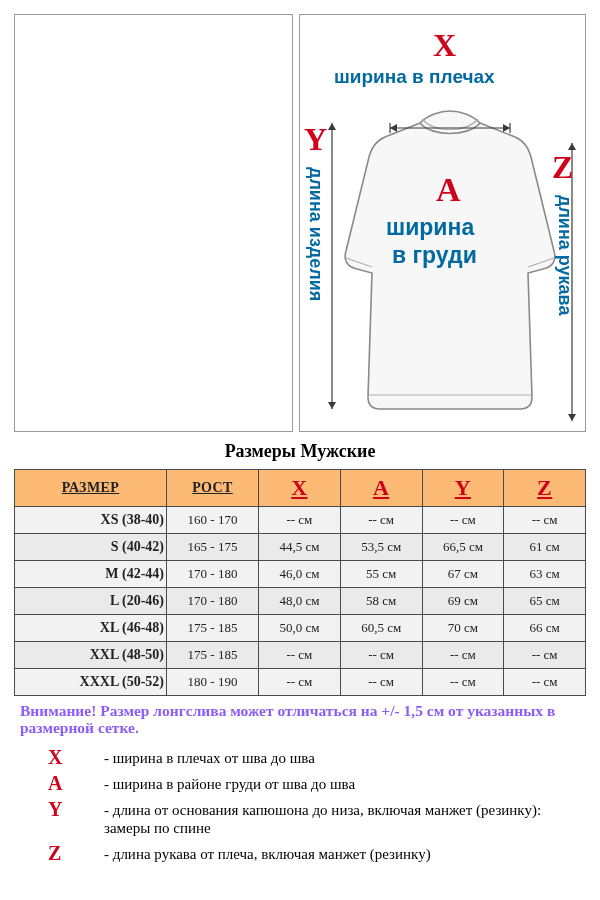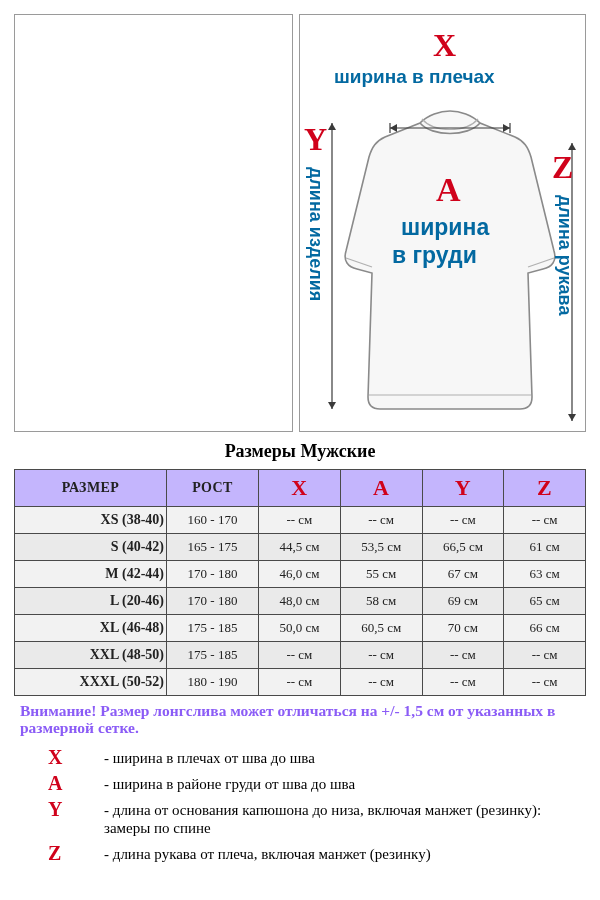--- a/index.html
+++ b/index.html
@@ -79,25 +79,26 @@
   }
   table.sizes th, table.sizes td {
     border: 1px solid #4a4a4a;
     text-align: center;
     font-family: "Liberation Serif", serif;
     font-size: 13px;
     padding: 5px 2px;
     color: #222;
   }
   table.sizes thead th {
-    background: #c4b5fd;
+    background: #fdba74;
     font-weight: bold;
     font-size: 14px;
     letter-spacing: .4px;
     height: 37px;
+    text-decoration: underline;
   }
   table.sizes thead th.red {
     color: #d0021b;
     font-size: 22px;
     font-weight: bold;
   }
   table.sizes tbody td:first-child {
     text-align: right;
     padding-left: 4px;
     font-weight: bold;
@@ -203,21 +204,21 @@
             <line x1="272" y1="128" x2="272" y2="406"></line>
             <path d="M272 128 l-4 7 h8 z" fill="#3a3a3a" stroke="none"></path>
             <path d="M272 406 l-4 -7 h8 z" fill="#3a3a3a" stroke="none"></path>
           </g>
         </svg>
 
         <div class="lbl lbl-big" style="left:133px; top:14px; font-size:32px;">X</div>
         <div class="black-lbl" style="left:34px; top:52px; font-size:19px;">ширина в плечах</div>
 
         <div class="lbl lbl-big" style="left:136px; top:158px; font-size:34px;">A</div>
-        <div class="black-lbl" style="left:101px; top:200px; font-size:23px;">ширина</div>
+        <div class="black-lbl" style="left:86px; top:200px; font-size:23px;">ширина</div>
         <div class="black-lbl" style="left:92px; top:228px; font-size:23px;">в груди</div>
 
         <div class="lbl" style="left:4px; top:108px; font-size:32px;">Y</div>
         <div class="black-lbl vert" style="left:6px; top:152px; font-size:18px;">длина изделия</div>
 
         <div class="lbl" style="left:252px; top:136px; font-size:32px;">Z</div>
         <div class="black-lbl vert" style="left:255px; top:180px; font-size:18px;">длина рукава</div>
       </div>
     </div>
   </div>

